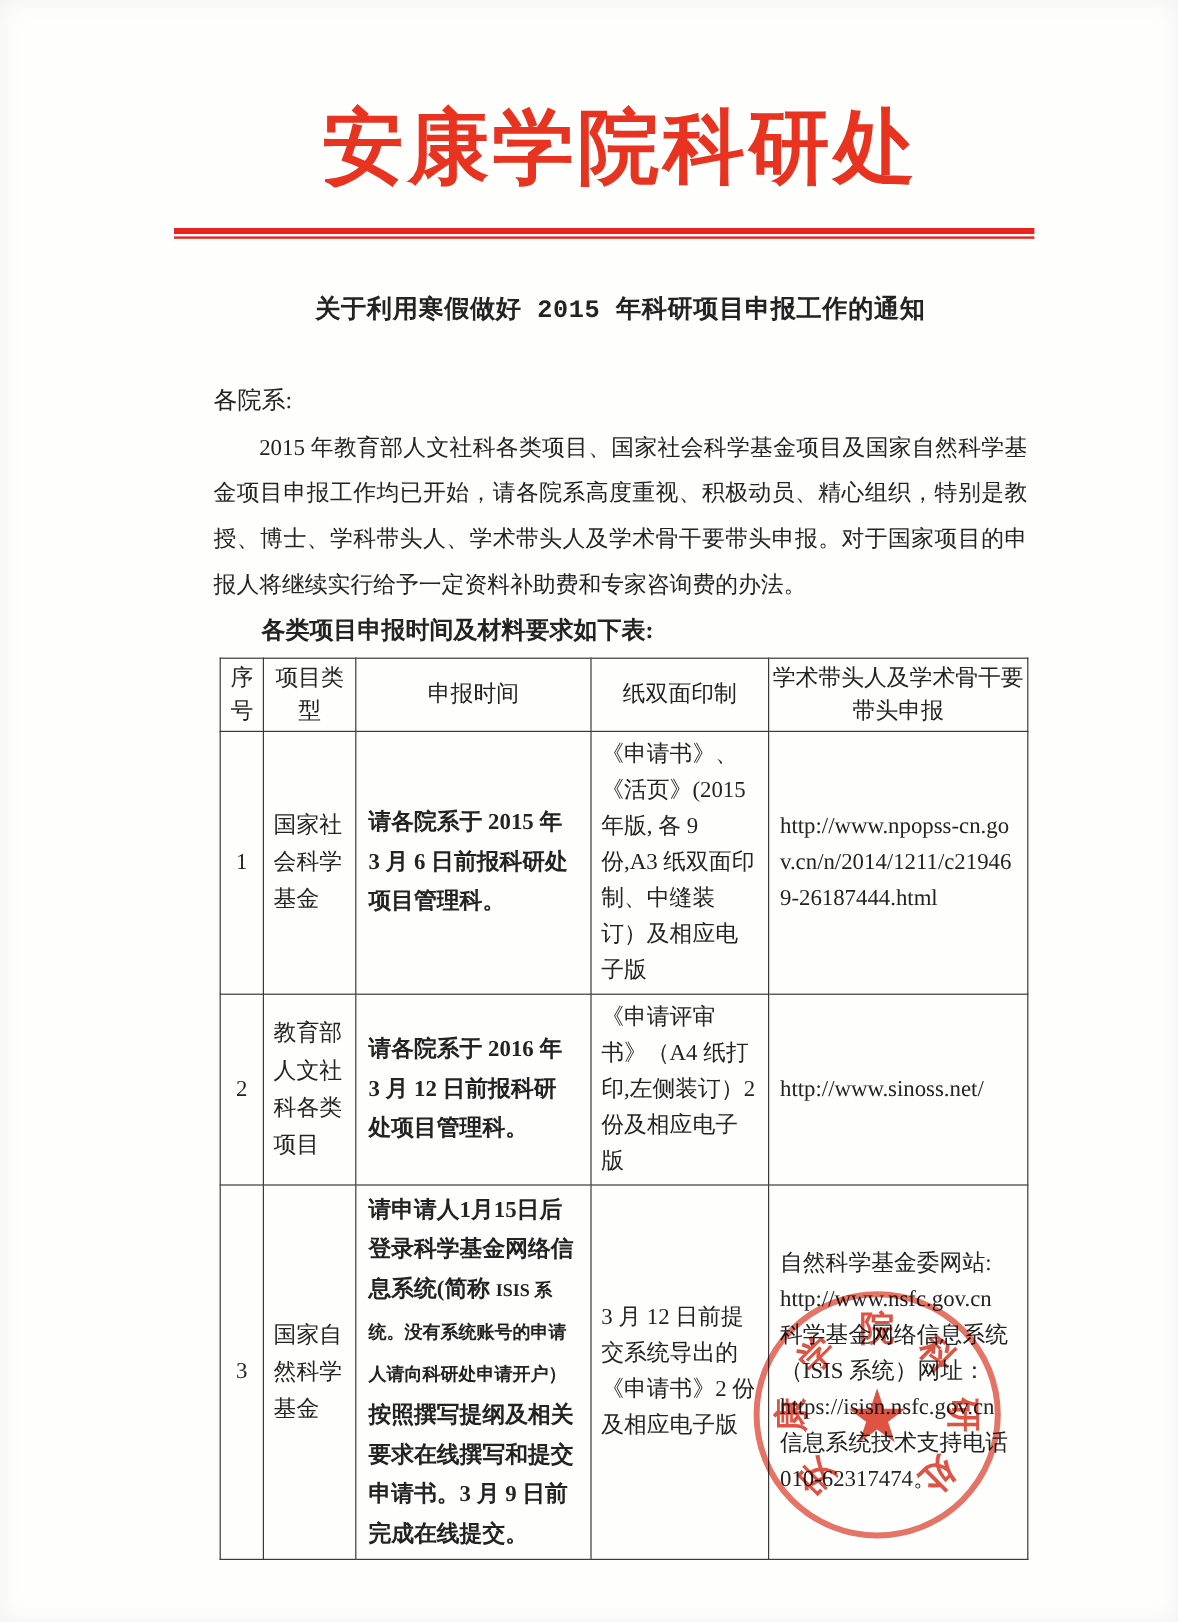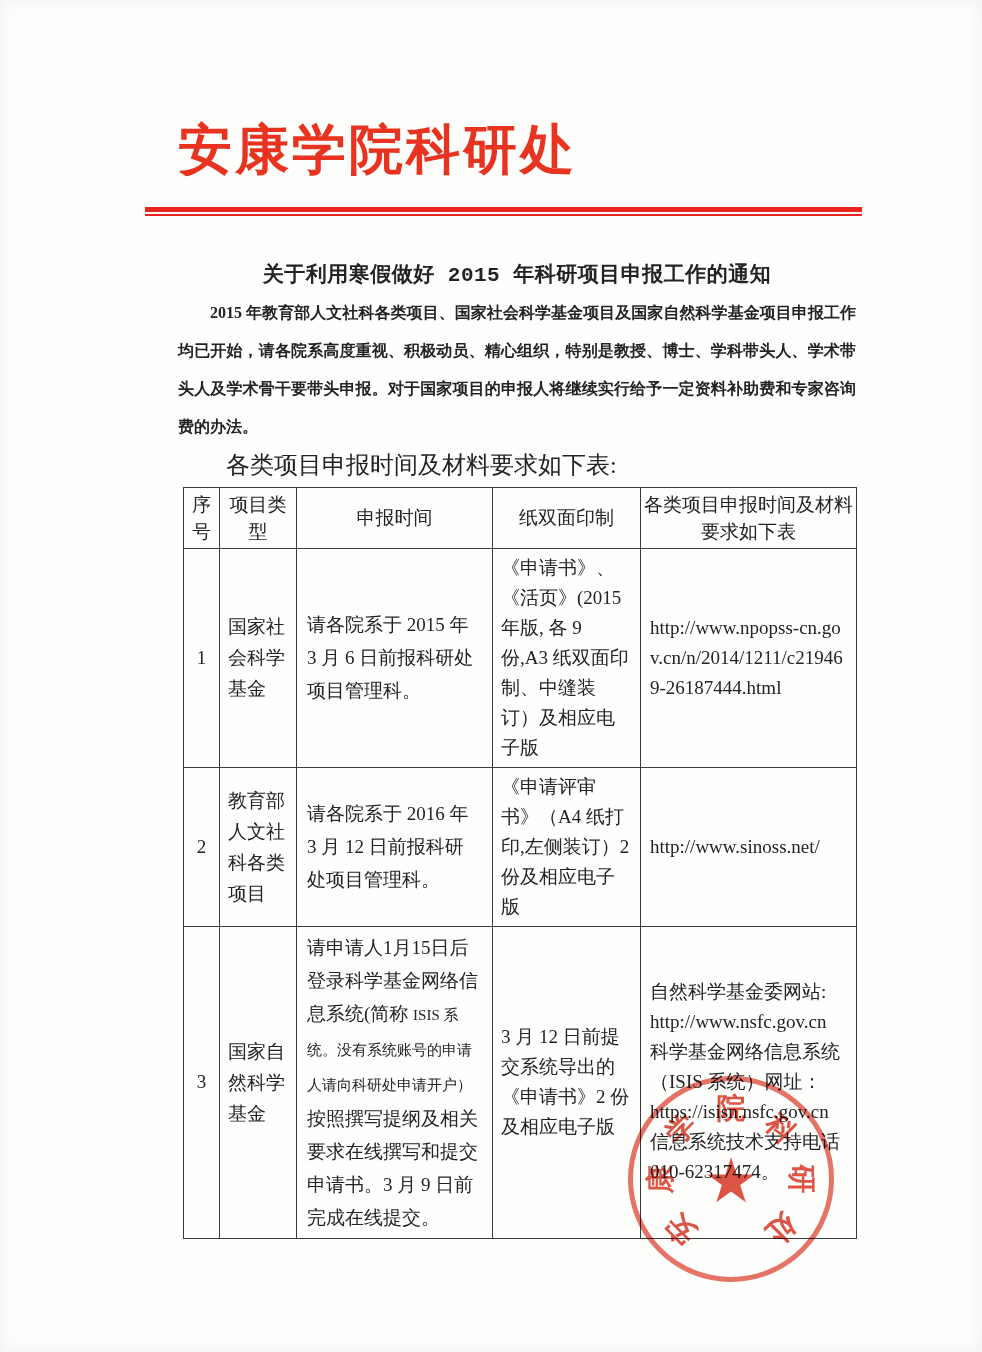--- a/index.html
+++ b/index.html
@@ -5,50 +5,50 @@
   html,body{margin:0;padding:0;background:#ffffff;}
   .page{
     position:relative;width:982px;height:1352px;margin:0 auto;
     background:#fefefdFF;background:#fefefd;
     font-family:"Liberation Serif","DejaVu Serif",serif;
     color:#232323;overflow:hidden;
     box-shadow:inset 0 0 18px rgba(180,180,180,.18);
   }
   .content{position:absolute;left:178px;top:0;width:678px;}
   .org-title{
-    margin-top:114px;text-align:left;white-space:nowrap;
-    font-size:54px;line-height:1.35;font-weight:700;letter-spacing:3px;
+    margin-top:78px;text-align:center;white-space:nowrap;
+    font-size:68px;line-height:1.35;font-weight:700;letter-spacing:3px;
     color:#e7331f;
   }
   .rule{margin-left:-33px;width:717px;}
   .rule .thick{height:5px;background:#e8241c;}
   .rule .gap{height:2px;}
   .rule .thin{height:2px;background:#e8241c;}
   .rule-top{margin-top:20px;}
   .doc-title{margin:44px 0 0 0;font-size:21px;font-weight:700;text-align:center;letter-spacing:.5px;font-family:Liberation Mono, monospace;}
   .salutation{margin:48px 0 0 0;font-size:20px;line-height:30px;}
-  .para{margin:6px 0 0 0;font-size:16px;line-height:38px;text-indent:2em;text-align:justify;font-weight:bold;}
-  .lead-in{margin:2px 0 0 0;font-size:24px;line-height:34px;text-indent:2em;}
+  .para{margin:6px 0 0 0;font-size:19px;line-height:38px;text-indent:2em;text-align:justify;}
+  .lead-in{margin:2px 0 0 0;font-size:20px;line-height:34px;text-indent:2em;font-weight:bold;}
   table.req{
     margin:5px 0 0 5px;width:673px;border-collapse:collapse;table-layout:fixed;
     font-size:19px;border:1.5px solid #333;
   }
   table.req th,table.req td{border:1px solid #3a3a3a;vertical-align:middle;}
   table.req th{font-weight:400;text-align:center;line-height:27px;padding:2px 3px;height:56px;}
   .col-no{width:36px;}
   .col-type{width:77px;}
   .col-time{width:196px;}
   .col-mat{width:148px;}
   .col-info{width:216px;}
   tr.r1 td{height:145px;}
   tr.r2 td{height:105px;}
   tr.r3 td{height:216px;}
   td.no{text-align:center;}
   td.type{padding:4px 8px;line-height:31px;}
-  td.time{padding:4px 10px;line-height:33px;text-align:left;}
+  td.time{padding:4px 10px;line-height:33px;text-align:left;font-weight:bold;}
   td.mat{padding:4px 8px;line-height:30px;text-align:left;}
   td.info{padding:4px 9px;line-height:30px;text-align:left;word-break:break-all;margin-left:37px;}
   td.info.pre{white-space:pre-line;}
   .small{font-size:15px;}
   
   .seal{
     position:absolute;left:628px;top:1076px;width:196px;height:196px;
     border-radius:50%;border:5px solid rgba(221,68,52,.82);
     mix-blend-mode:multiply;opacity:.92;z-index:5;pointer-events:none;
   }
@@ -78,40 +78,41 @@
     <div class="org-title">安康学院科研处</div>
 
     <div class="rule rule-top">
       <div class="thick"></div>
       <div class="gap"></div>
       <div class="thin"></div>
     </div>
 
     <h1 class="doc-title">关于利用寒假做好 2015 年科研项目申报工作的通知</h1>
 
+    <p class="salutation">各院系:</p>
 
     <p class="para">2015 年教育部人文社科各类项目、国家社会科学基金项目及国家自然科学基金项目申报工作均已开始，请各院系高度重视、积极动员、精心组织，特别是教授、博士、学科带头人、学术带头人及学术骨干要带头申报。对于国家项目的申报人将继续实行给予一定资料补助费和专家咨询费的办法。</p>
 
     <p class="lead-in">各类项目申报时间及材料要求如下表:</p>
 
     <table class="req">
       <colgroup>
         <col class="col-no">
           <col class="col-type">
           <col class="col-time">
           <col class="col-mat">
           <col class="col-info">
       </colgroup>
       <thead>
         <tr>
           <th>序号</th>
           <th>项目类型</th>
           <th>申报时间</th>
           <th>纸双面印制</th>
-          <th>各类项目申报时间及材料要求如下表</th>
+          <th>学术带头人及学术骨干要带头申报</th>
         </tr>
       </thead>
       <tbody>
         <tr class="r1">
           <td class="no">1</td>
           <td class="type">国家社会科学基金</td>
           <td class="time">请各院系于 2015 年 3 月 6 日前报科研处项目管理科。</td>
           <td class="mat">《申请书》、《活页》(2015 年版, 各 9 份,A3 纸双面印制、中缝装订）及相应电子版</td>
           <td class="info">http://www.npopss-cn.gov.cn/n/2014/1211/c219469-26187444.html</td>
         </tr>

